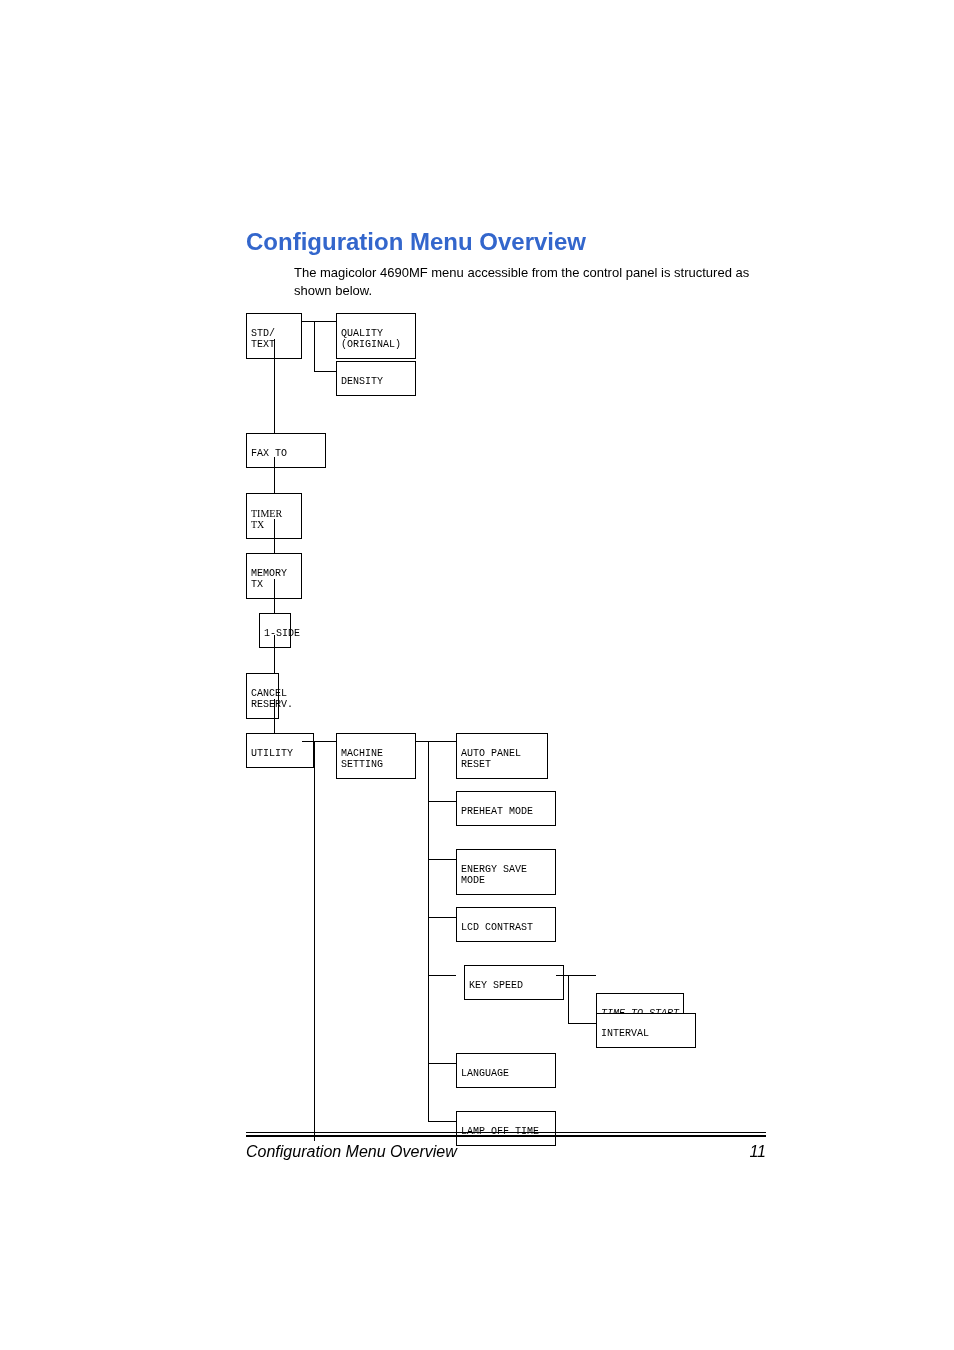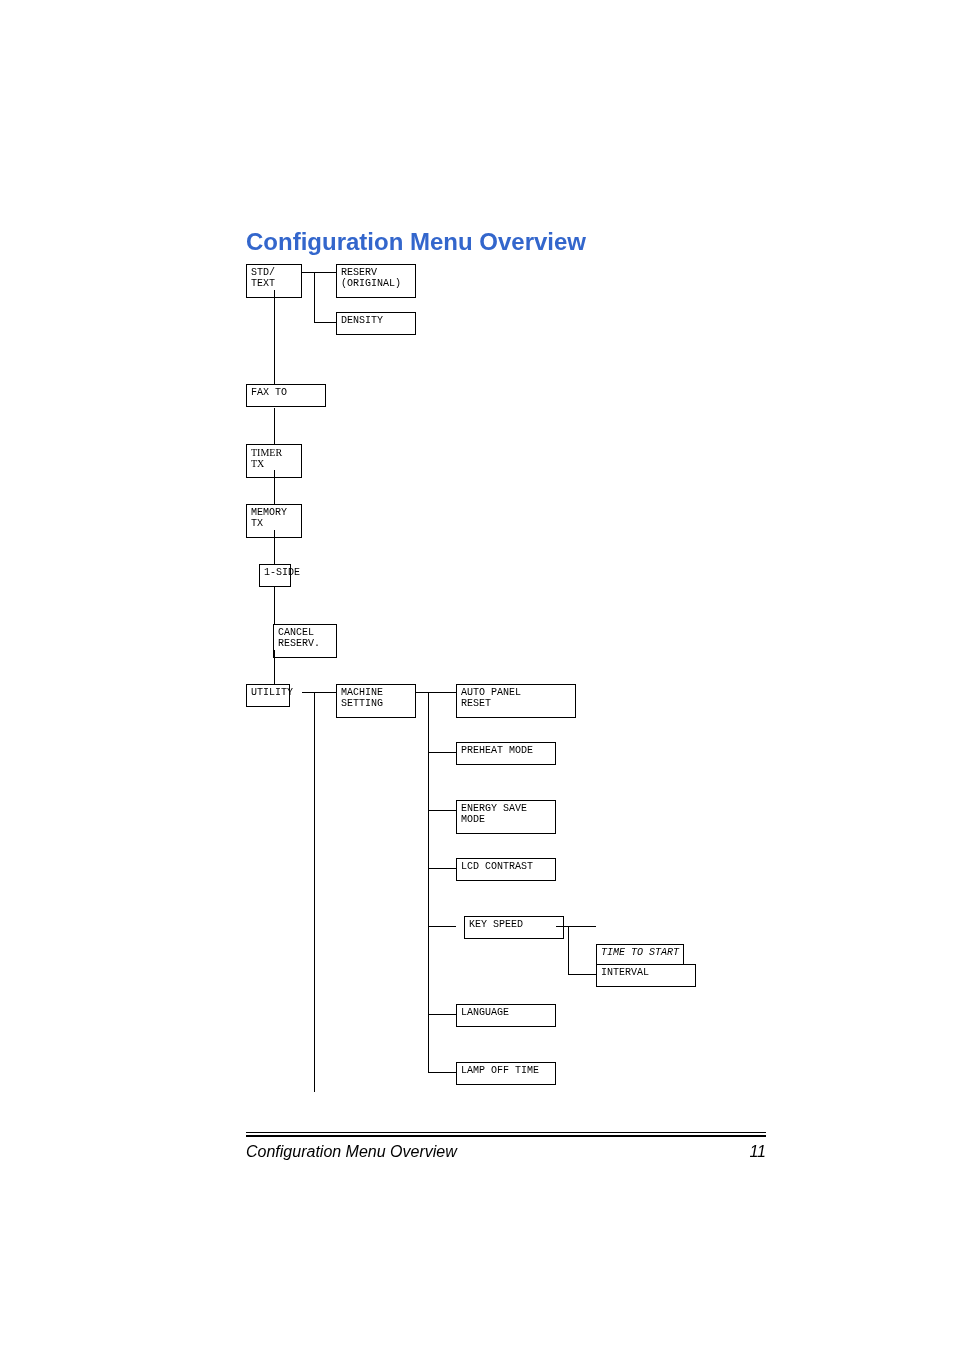--- a/index.html
+++ b/index.html
@@ -33,21 +33,21 @@
   .diagram {
     position: relative;
     height: 810px;
     font-family: "Courier New", monospace;
     font-size: 10px;
     line-height: 1.1;
   }
   .node {
     position: absolute;
     border: 1px solid #000;
-    padding: 2px 4px 8px 4px;
+    padding: 14px 4px 8px 4px;
     background: #fff;
     white-space: pre;
   }
   .footer {
     position: absolute;
     left: 246px;
     width: 520px;
     top: 1132px;
   }
   .footer-rule-top {
@@ -67,43 +67,44 @@
     font-size: 16px;
     font-family: Arial, Helvetica, sans-serif;
   }
   .conn { position: absolute; background: #000; }
 </style>
 </head>
 <body>
 
 <div class="page">
   <h1 class="heading">Configuration Menu Overview</h1>
+  <p class="intro">The magicolor 4690MF menu accessible from the control panel is structured as shown below.</p>
 
   <div class="diagram">
 
     <div class="node" style="left:0px; top:0px; width:56px;">STD/
 TEXT</div>
     <div class="node" style="left:0px; top:120px; width:80px;">FAX TO</div>
     <div class="node" style="left:0px; top:180px; width:56px;font-family:Liberation Serif, serif;">TIMER
 TX</div>
     <div class="node" style="left:0px; top:240px; width:56px;">MEMORY
 TX</div>
     <div class="node" style="left:13px; top:300px; width:32px;">1-SIDE</div>
-    <div class="node" style="left:0px; top:360px; width:64px;margin-left:27px;">CANCEL
+    <div class="node" style="left:0px; top:360px; width:33px;">CANCEL
 RESERV.</div>
-    <div class="node" style="left:0px; top:420px; width:44px;">UTILITY</div>
+    <div class="node" style="left:0px; top:420px; width:68px;">UTILITY</div>
 
-    <div class="node" style="left:90px; top:0px; width:80px;">RESERV
+    <div class="node" style="left:90px; top:0px; width:80px;">QUALITY
 (ORIGINAL)</div>
     <div class="node" style="left:90px; top:48px; width:80px;">DENSITY</div>
 
     <div class="node" style="left:90px; top:420px; width:80px;">MACHINE
 SETTING</div>
 
-    <div class="node" style="left:210px; top:420px; width:120px;">AUTO PANEL
+    <div class="node" style="left:210px; top:420px; width:92px;">AUTO PANEL
 RESET</div>
     <div class="node" style="left:210px; top:478px; width:100px;">PREHEAT MODE</div>
     <div class="node" style="left:210px; top:536px; width:100px;">ENERGY SAVE
 MODE</div>
     <div class="node" style="left:210px; top:594px; width:100px;">LCD CONTRAST</div>
     <div class="node" style="left:218px; top:652px; width:100px;">KEY SPEED</div>
     <div class="node" style="left:210px; top:740px; width:100px;">LANGUAGE</div>
     <div class="node" style="left:210px; top:798px; width:100px;">LAMP OFF TIME</div>
 
     <div class="node" style="left:350px; top:680px; width:88px;font-style:italic;">TIME TO START</div>

